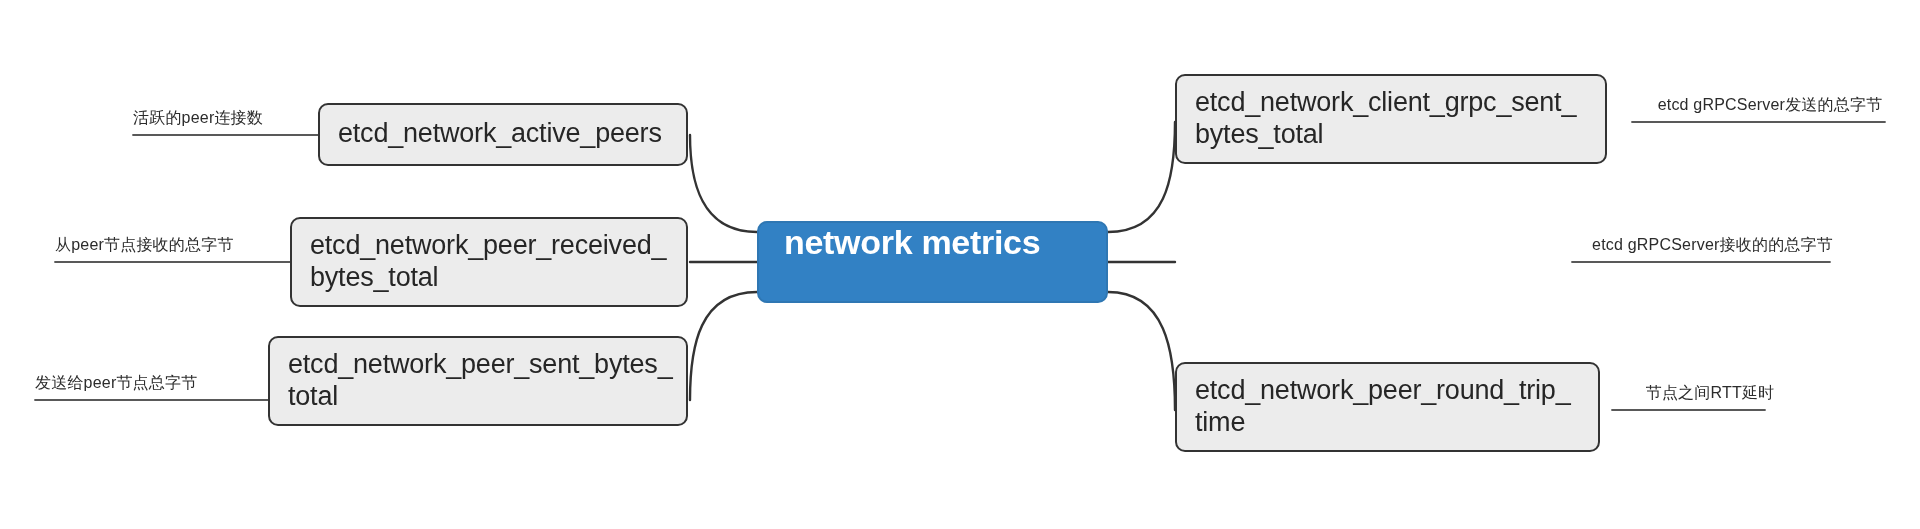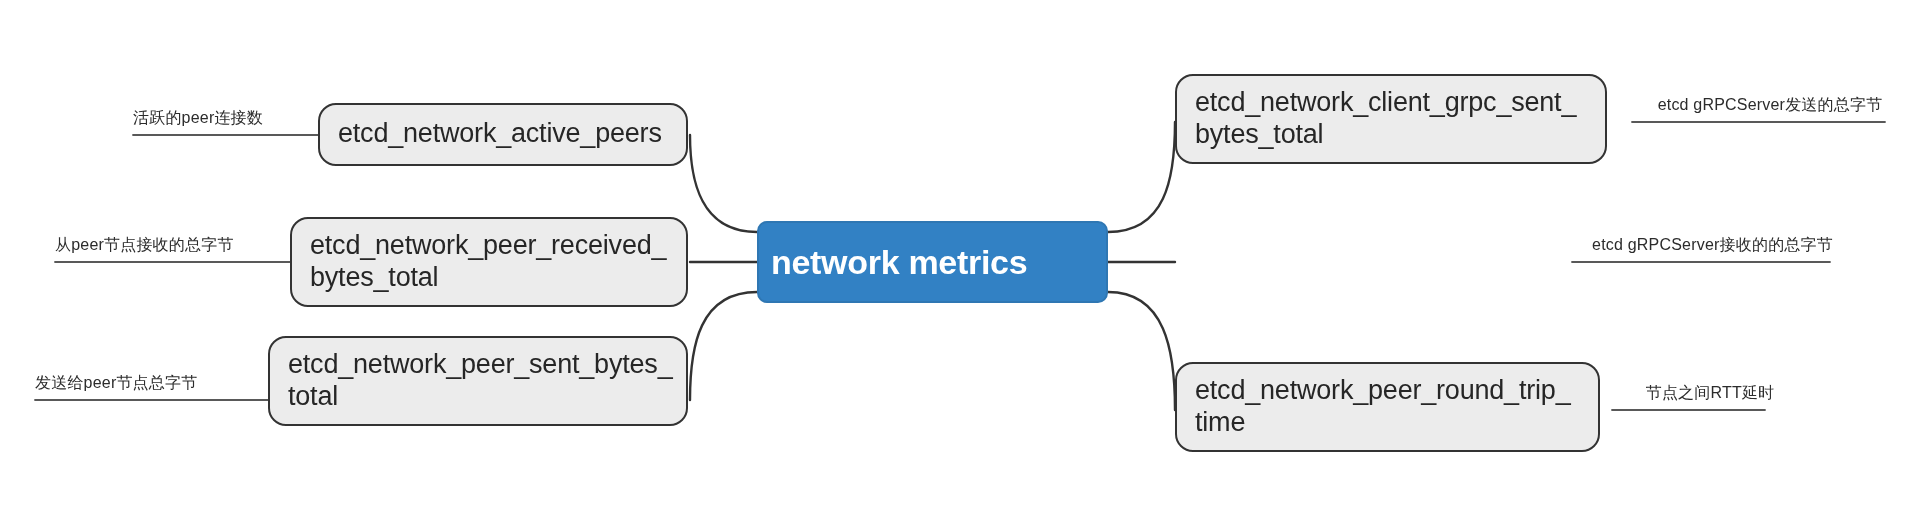--- a/index.html
+++ b/index.html
@@ -27,21 +27,21 @@
     height: 529px;
     pointer-events: none;
   }
 
   
   .node {
     position: absolute;
     box-sizing: border-box;
     background: #ececec;
     border: 2px solid #333333;
-    border-radius: 18px;
+    border-radius: 10px;
     color: #262626;
     font-size: 27px;
     line-height: 1.20;
     letter-spacing: -0.2px;
     display: flex;
     align-items: center;
     padding: 6px 14px 8px 18px;
     white-space: pre-line;
   }
   .node-text {
@@ -54,23 +54,23 @@
     position: absolute;
     box-sizing: border-box;
     background: #3281c4;
     border: 2px solid #2f77b3;
     border-radius: 10px;
     color: #ffffff;
     font-size: 34px;
     font-weight: 700;
     letter-spacing: -0.3px;
     display: flex;
-    align-items: center;
+    align-items: flex-start;
     justify-content: flex-start;
-    padding-left: 12px;
+    padding-left: 25px;
   }
 
   
   .edge-label {
     position: absolute;
     font-size: 16px;
     color: #2c2c2c;
     white-space: nowrap;
     letter-spacing: 0.2px;
   }

